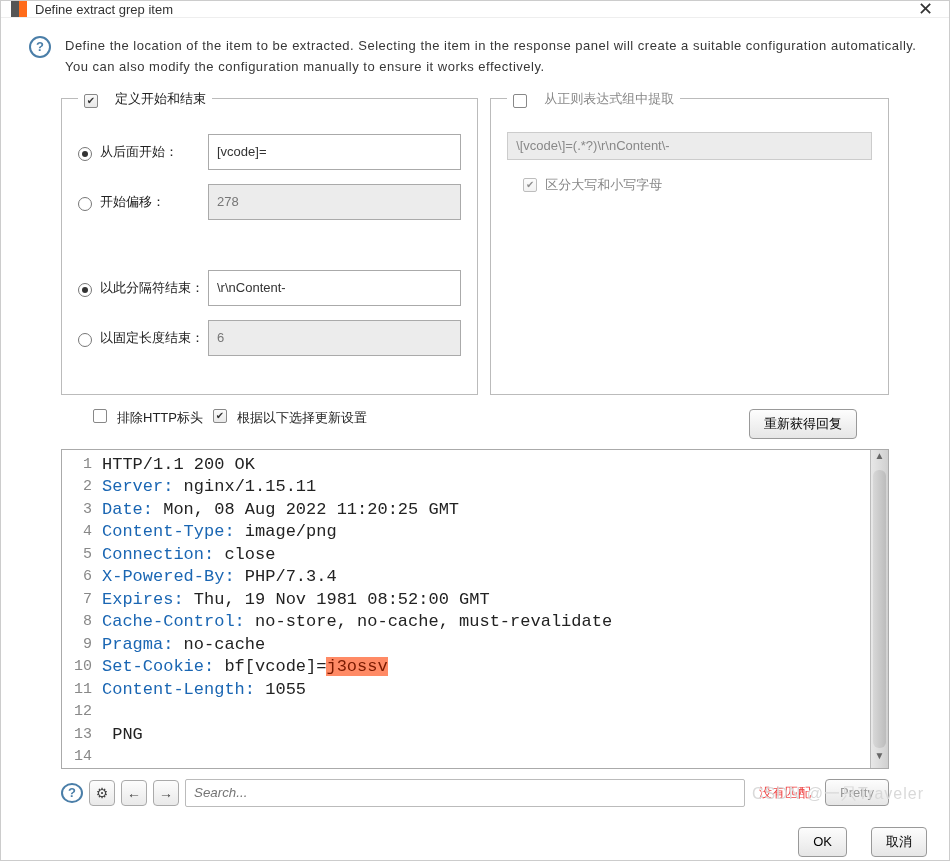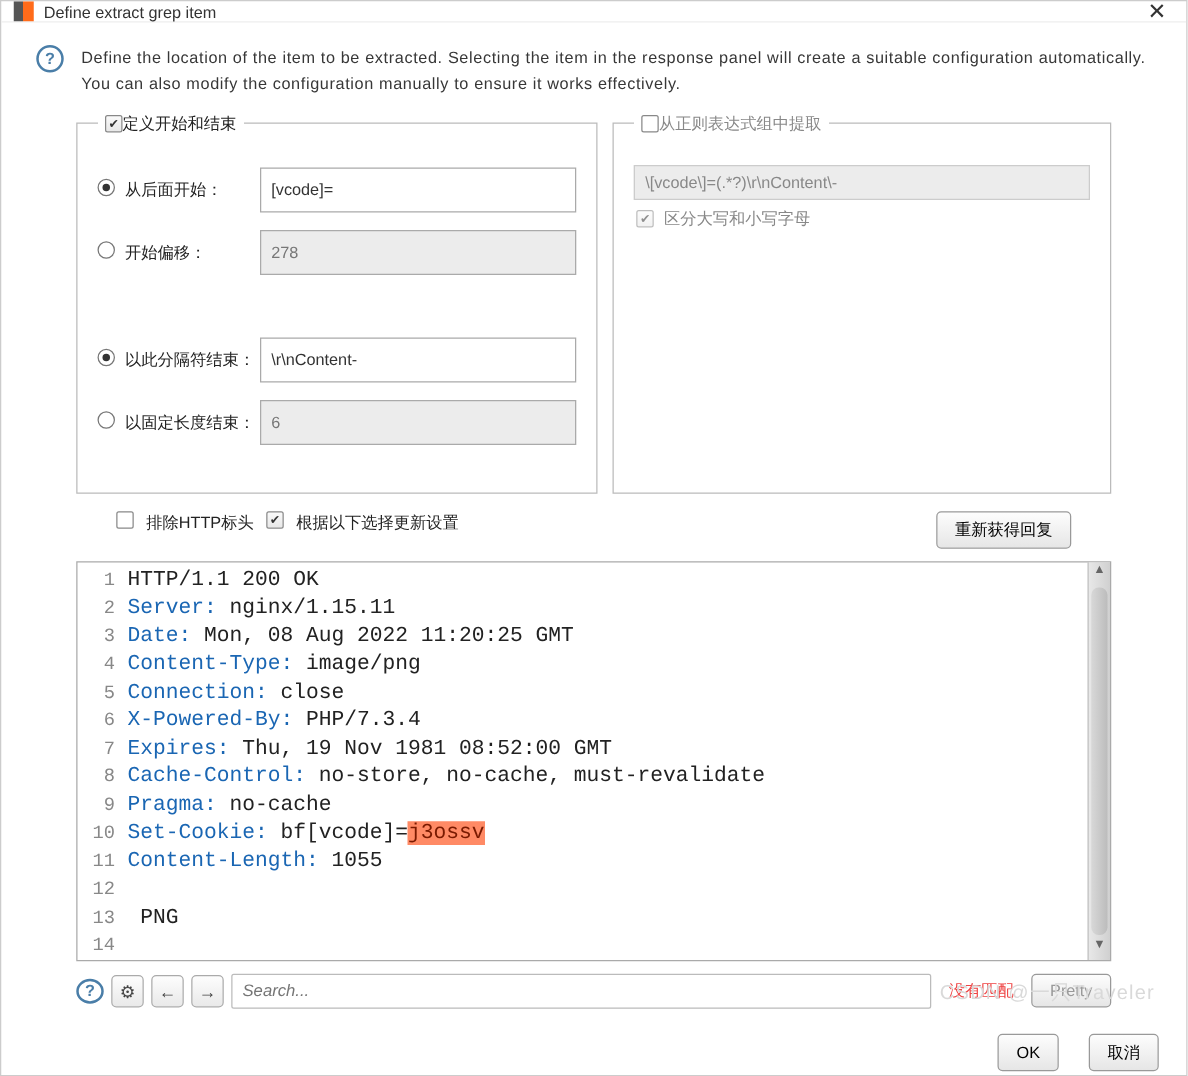--- a/index.html
+++ b/index.html
@@ -8,26 +8,26 @@
 .titlebar .appicon{width:16px;height:16px;background:linear-gradient(90deg,#555 48%,#ff6b1a 48%);margin-right:8px}
 .titlebar .t{flex:1;font-size:13px;color:#333}
 .titlebar .x{font-size:18px;color:#333;padding:0 6px;cursor:pointer}
 .desc{display:flex;gap:14px;padding:18px 28px 12px}
 .qicon{width:22px;height:22px;border:2px solid #4a7ea8;border-radius:50%;color:#4a7ea8;font-weight:bold;text-align:center;line-height:18px;flex:0 0 22px}
 .desc .txt{color:#373737;letter-spacing:.5px;line-height:1.6}
 .panels{display:flex;gap:12px;padding:0 60px}
 fieldset{border:1px solid #bbb;padding:18px 16px 24px;position:relative}
 fieldset.left{flex:1.05}
 fieldset.right{flex:1;color:#888}
-fieldset legend{padding:0 6px;display:flex;align-items:center;gap:0}
+fieldset legend{padding:0 6px;display:flex;align-items:flex-end;gap:17px}
 .cb{width:14px;height:14px;border:1px solid #888;border-radius:2px;background:#fff;display:inline-flex;align-items:center;justify-content:center}
 .cb.on{background:linear-gradient(#fafafa,#e8e8e8)}
 .cb.on::after{content:"✔";font-size:10px;color:#333}
 .row{display:flex;align-items:center;margin:8px 0 14px}
-.row .lab{width:130px;display:flex;align-items:flex-start;gap:8px}
+.row .lab{width:130px;display:flex;align-items:flex-end;gap:8px}
 .radio{width:14px;height:14px;border:1px solid #777;border-radius:50%;background:#fff;flex:0 0 14px;position:relative}
 .radio.on::after{content:"";position:absolute;inset:3px;border-radius:50%;background:#333}
 input.tx{flex:1;height:36px;border:1px solid #aaa;padding:0 8px;font-size:13px;background:#fff;color:#333}
 input.tx[disabled]{background:#ececec;color:#777}
 .rgap{height:28px}
 .right .rx{background:#ececec;border:1px solid #ccc;height:28px;padding:0 8px;display:flex;align-items:center;color:#888;margin:6px 0 6px}
 .midbar{display:flex;align-items:flex-start;padding:14px 92px 10px;gap:10px}
 .midbar .sp{flex:1}
 .btn{border:1px solid #999;background:linear-gradient(#fdfdfd,#e6e6e6);border-radius:4px;padding:5px 14px;font-size:13px;cursor:pointer}
 .btn.dis{color:#999}
@@ -98,21 +98,21 @@
       <input class="tx" disabled="" value="6" style="">
     </div>
   </fieldset>
 
   <fieldset class="right">
     <legend>
       <span class="cb"></span>
       <span>从正则表达式组中提取</span>
     </legend>
     <div class="rx">\[vcode\]=(.*?)\r\nContent\-</div>
-    <div class="row" style="margin:2px">
+    <div class="row" style="margin:16px">
       <span class="cb on" style="opacity:.55"></span>
       <span style="margin-left:8px">区分大写和小写字母</span>
     </div>
   </fieldset>
 </div>
 
 <div class="midbar">
   <span class="cb"></span>
   <span>排除HTTP标头</span>
   <span class="cb on"></span>

